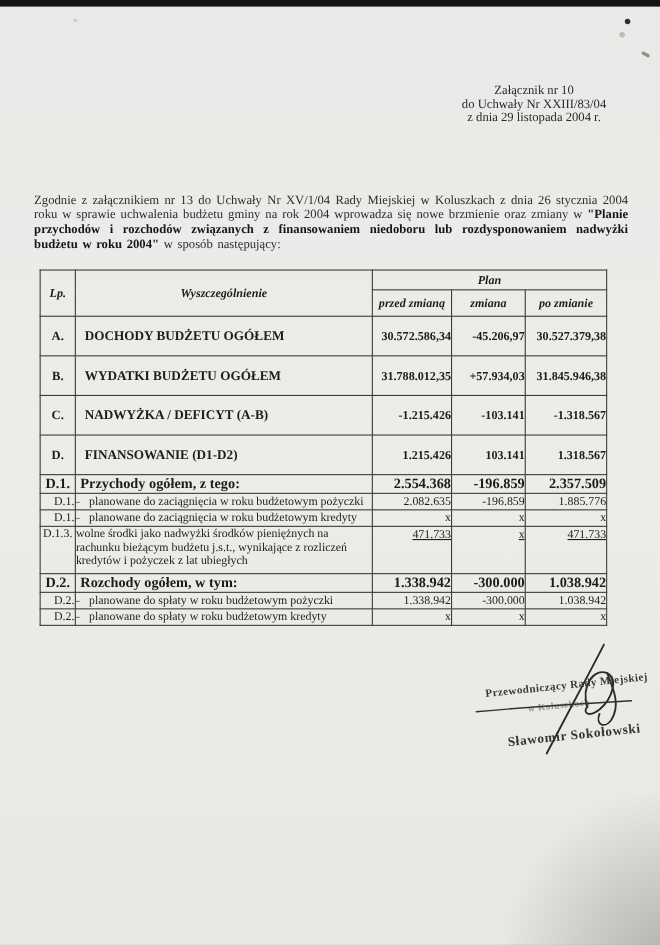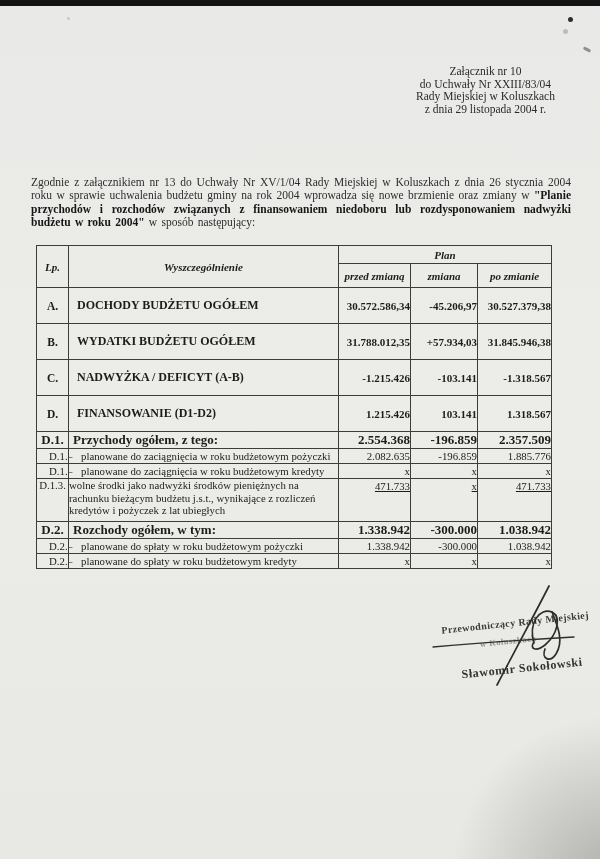--- a/index.html
+++ b/index.html
@@ -11,21 +11,21 @@
       linear-gradient(180deg,#e9e9e7 0%,#ecece9 45%,#e8e8e5 100%);
   }
   .scan-strip{position:absolute;top:0;left:0;width:600px;height:6px;background:#141414;}
   .speck{position:absolute;border-radius:50%;}
   .speck-1{left:568px;top:17px;width:5px;height:5px;background:#2e2e2c;}
   .speck-2{left:563px;top:29px;width:5px;height:5px;background:#bcbcb9;}
   .speck-3{left:583px;top:48px;width:8px;height:3px;background:#90908d;border-radius:2px;transform:rotate(28deg);}
   .speck-4{left:67px;top:17px;width:3px;height:3px;background:#c7c7c4;}
 
   .attachment-header{
-    position:absolute;top:65px;left:398px;width:175px;
+    position:absolute;top:76px;left:398px;width:175px;
     text-align:center;font-size:11.5px;line-height:12.7px;color:#2a2a2a;
   }
   .intro{
     position:absolute;top:164px;left:31px;width:540px;
     font-size:11.5px;line-height:13.5px;text-align:justify;
     color:#2d2d2d;word-spacing:1.4px;
   }
   .intro .bold{font-weight:bold;color:#161616;}
 
   table.budget{
@@ -65,21 +65,20 @@
 
   <div class="scan-strip"></div>
   <div class="speck speck-1"></div>
   <div class="speck speck-2"></div>
   <div class="speck speck-3"></div>
   <div class="speck speck-4"></div>
 
   <div class="attachment-header">
     <div>Załącznik nr 10</div>
     <div>do Uchwały Nr XXIII/83/04</div>
-    <div>Rady Miejskiej w Koluszkach</div>
     <div>z dnia 29 listopada 2004 r.</div>
   </div>
 
   <p class="intro"><span>Zgodnie z załącznikiem nr 13 do Uchwały Nr XV/1/04 Rady Miejskiej w Koluszkach z dnia 26 stycznia 2004 roku w sprawie uchwalenia budżetu gminy na rok 2004 wprowadza się nowe brzmienie oraz zmiany w </span><span class="bold">"Planie przychodów i rozchodów związanych z finansowaniem niedoboru lub rozdysponowaniem nadwyżki budżetu w roku 2004"</span><span> w sposób następujący:</span></p>
 
   <table class="budget">
     <colgroup>
       <col style="width:32px">
         <col style="width:270px">
         <col style="width:72px">

